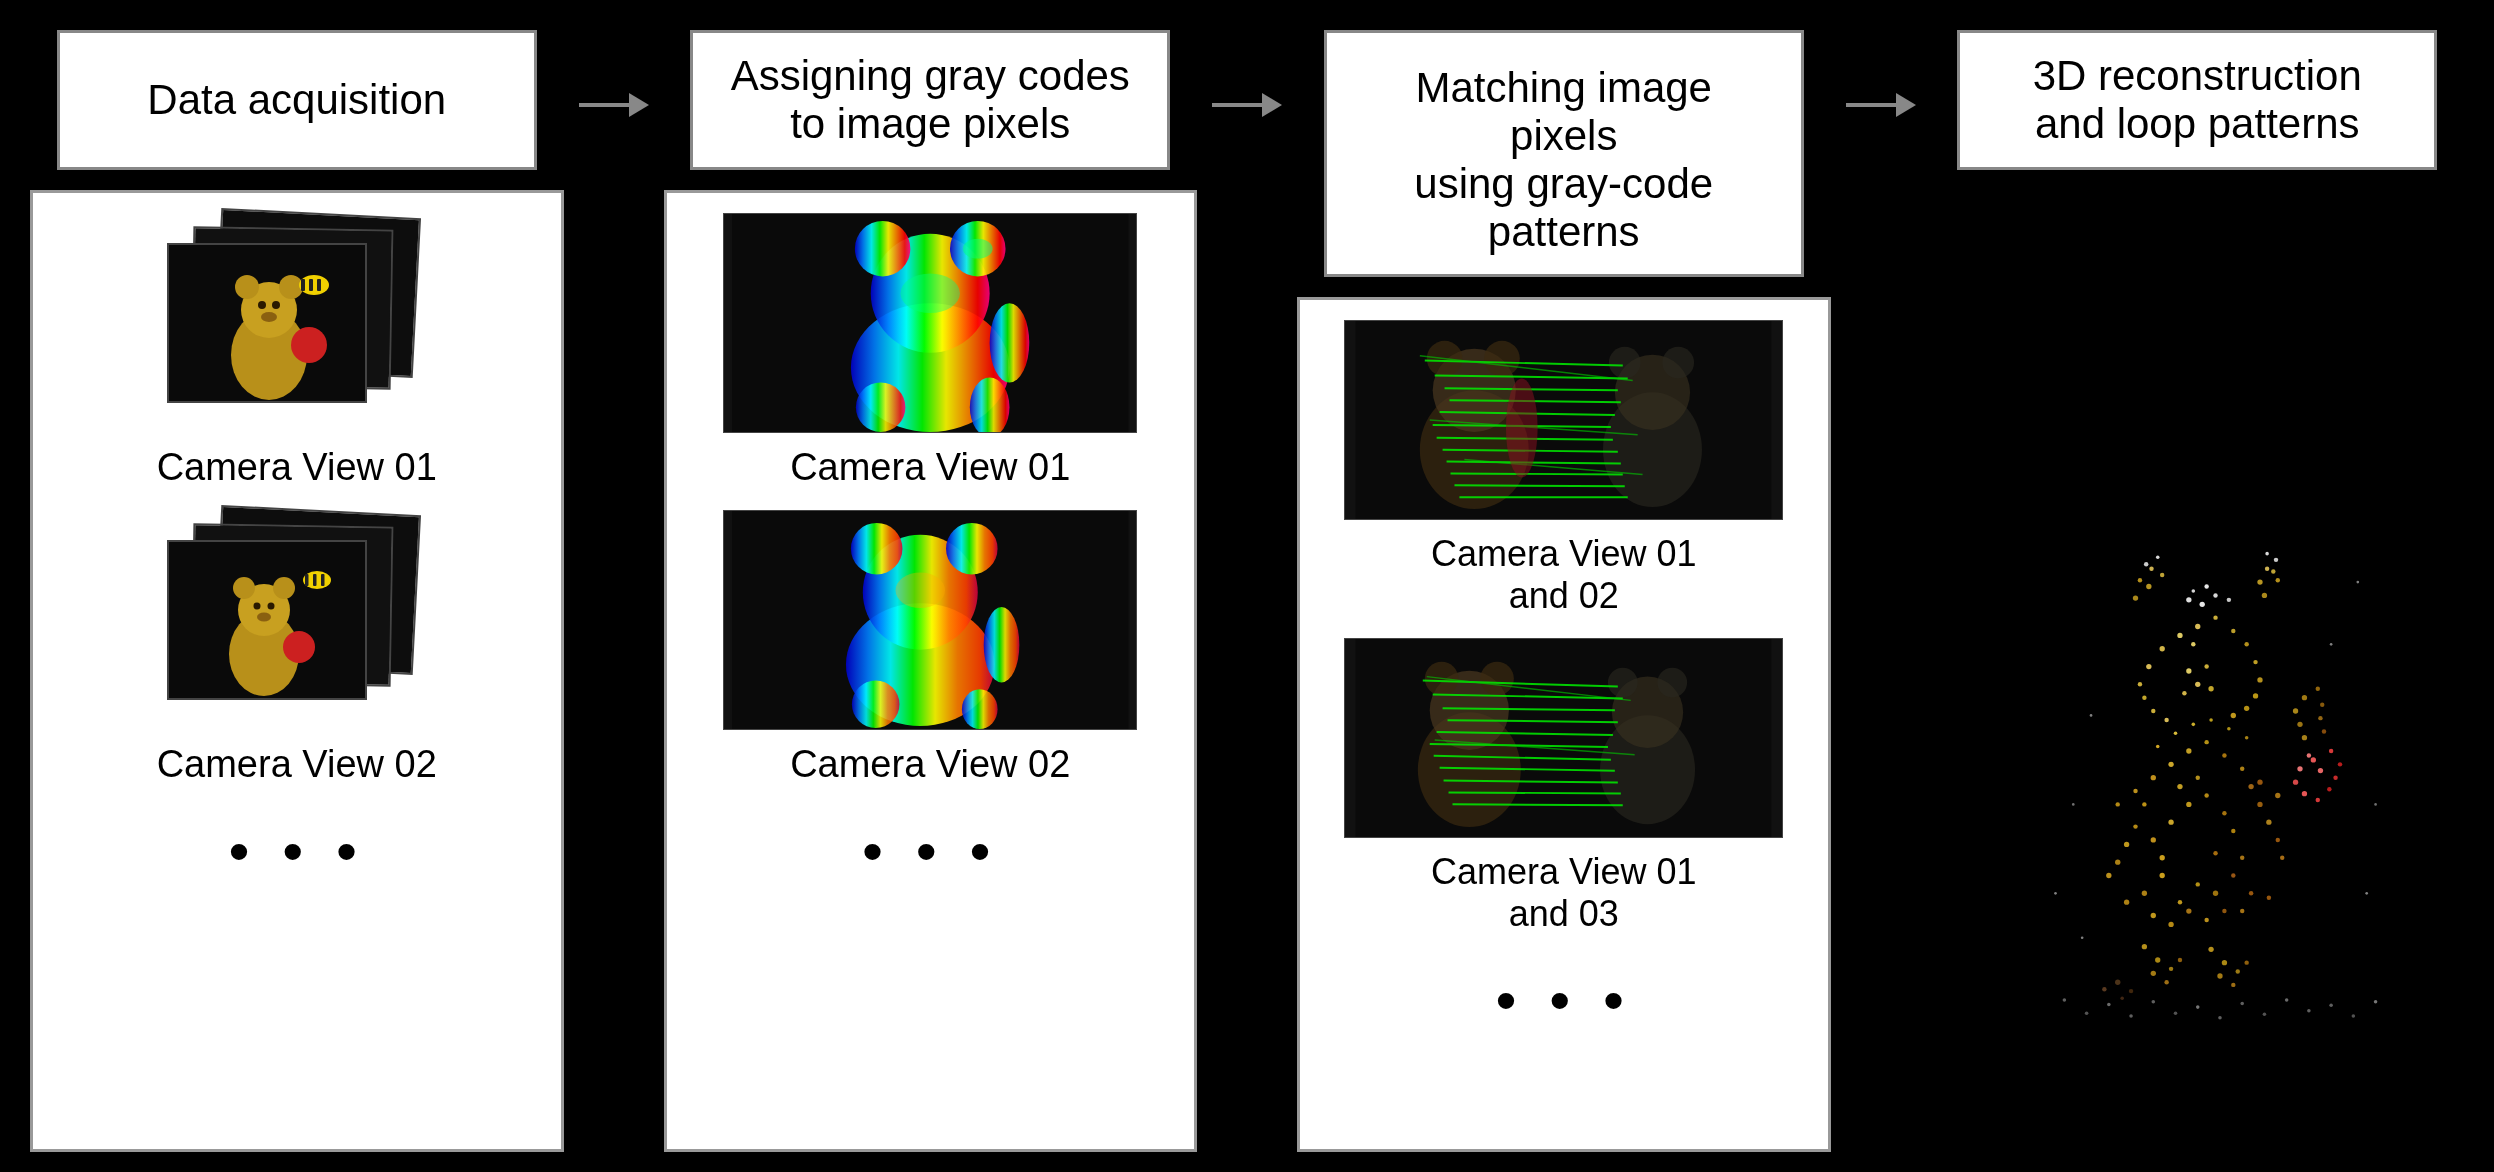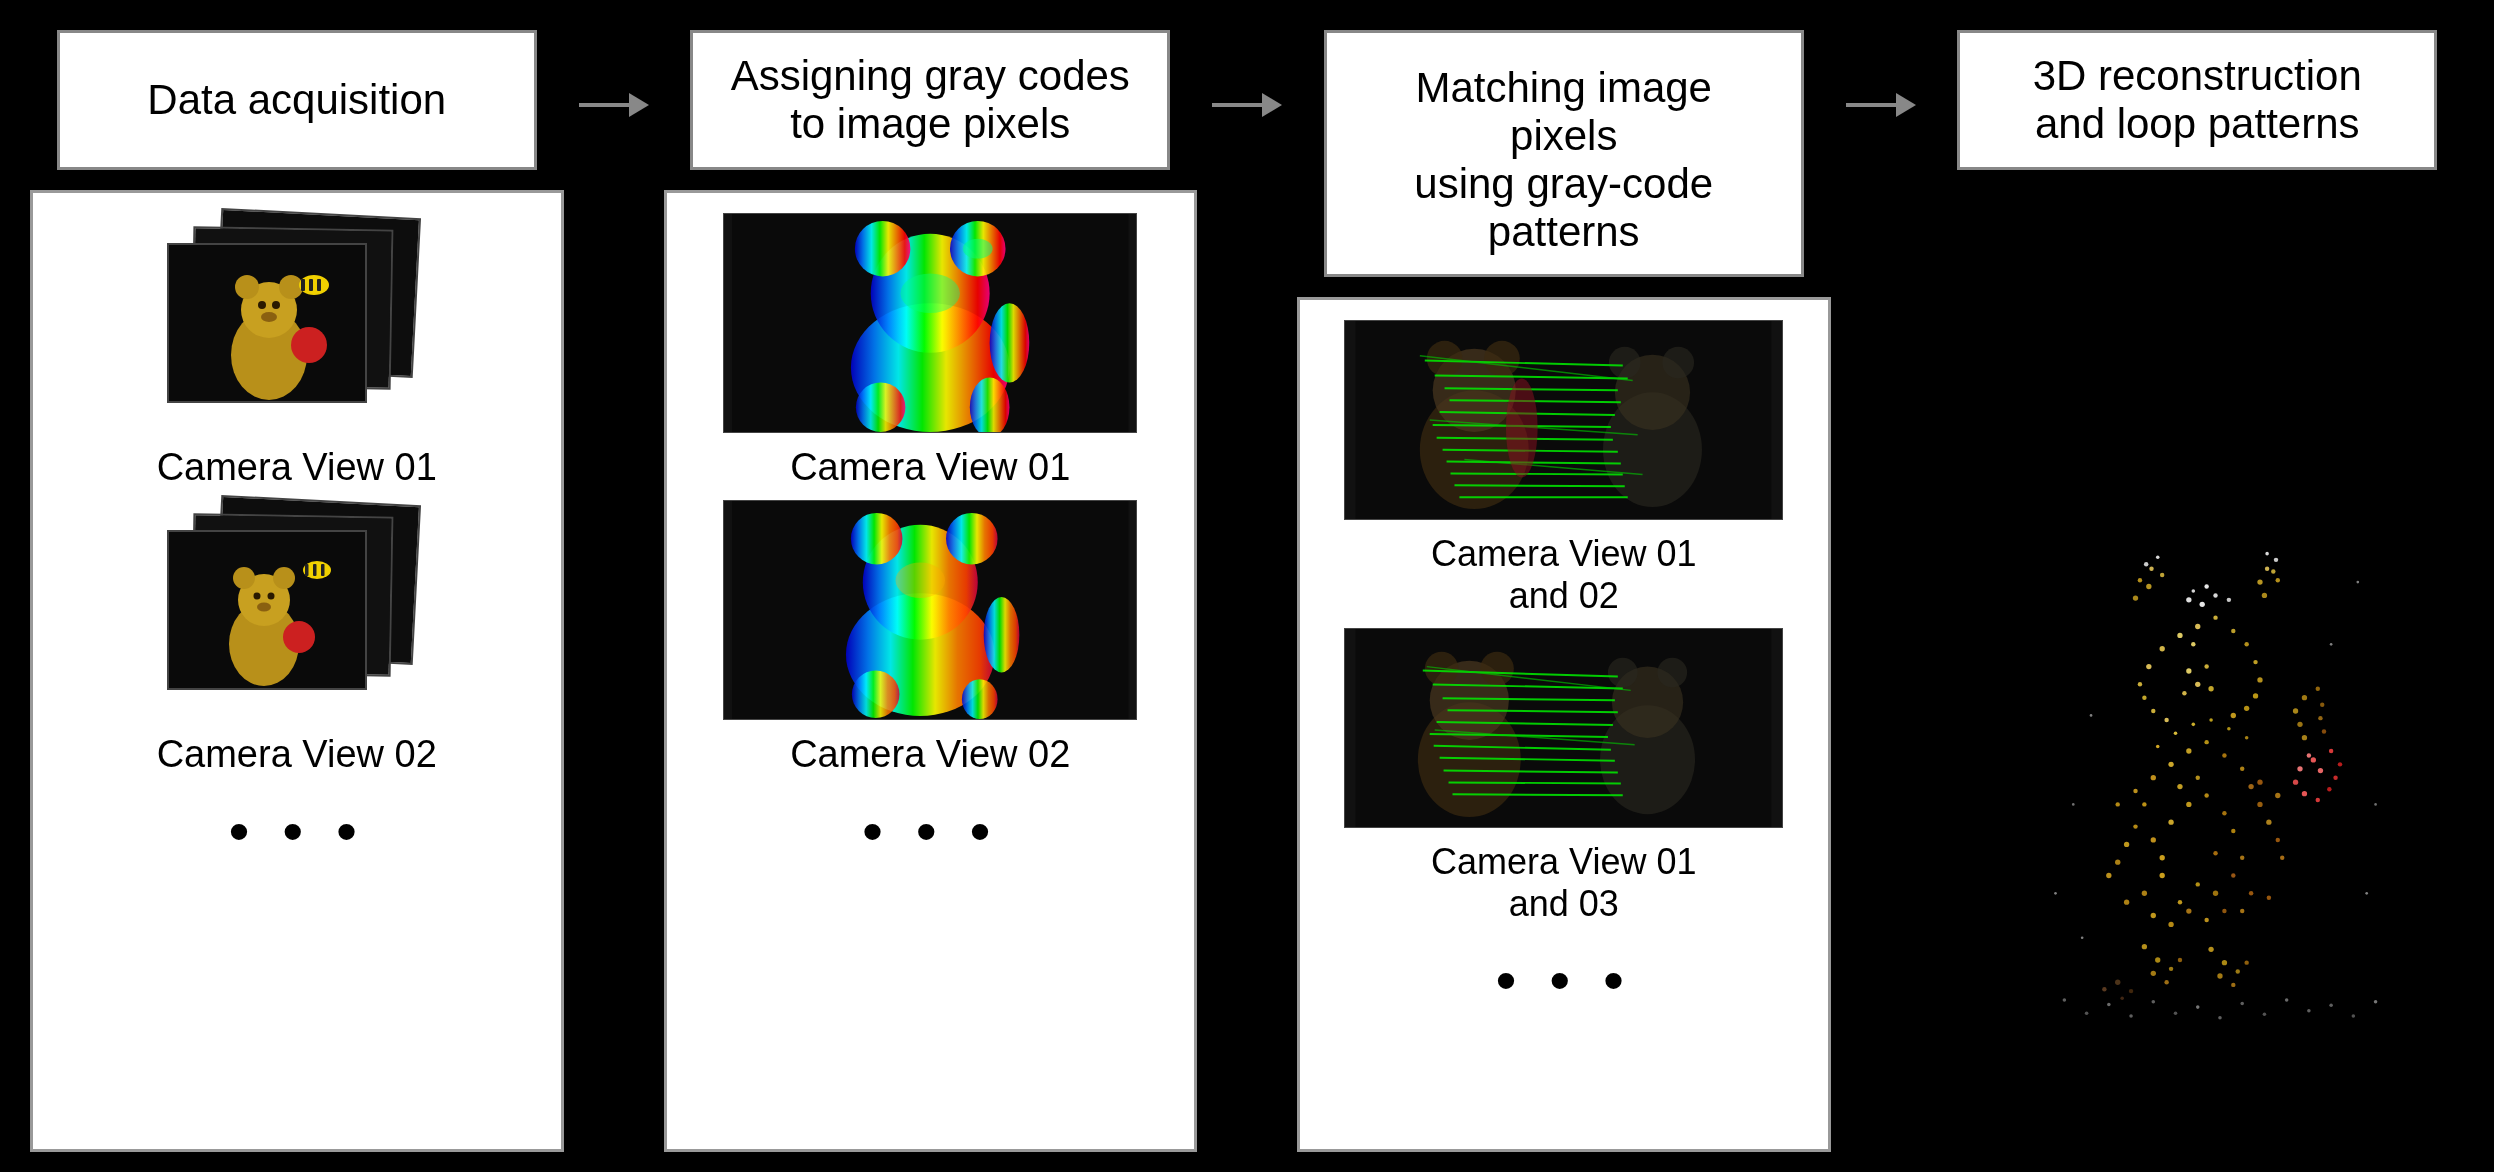--- a/index.html
+++ b/index.html
@@ -164,21 +164,21 @@
 
     .step-body {
       background: #fff;
       border: 3px solid #999;
       width: 100%;
       flex: 1;
       display: flex;
       flex-direction: column;
       align-items: center;
       padding: 20px 20px 20px 20px;
-      gap: 11px;
+      gap: 21px;
       overflow: hidden;
     }
 
     .step4-body {
       width: 100%;
       flex: 1;
       overflow: hidden;
     }
   </style>
 </head>

